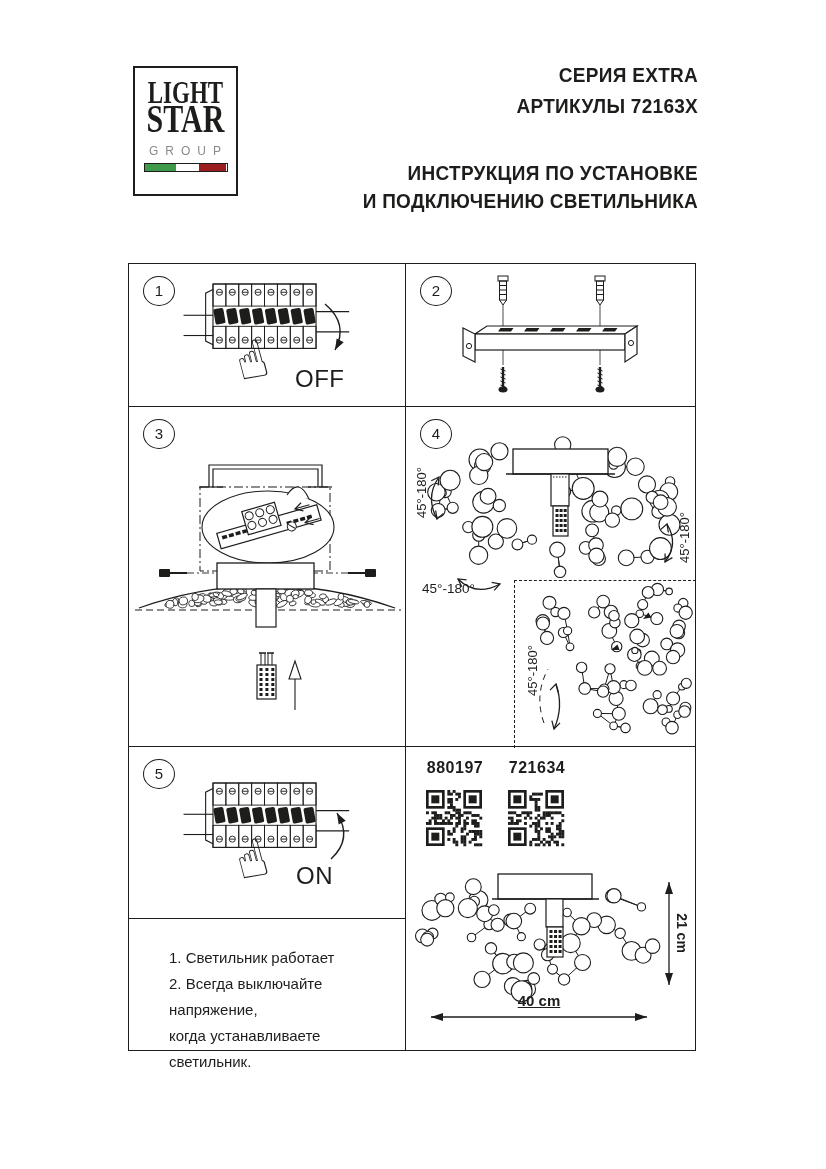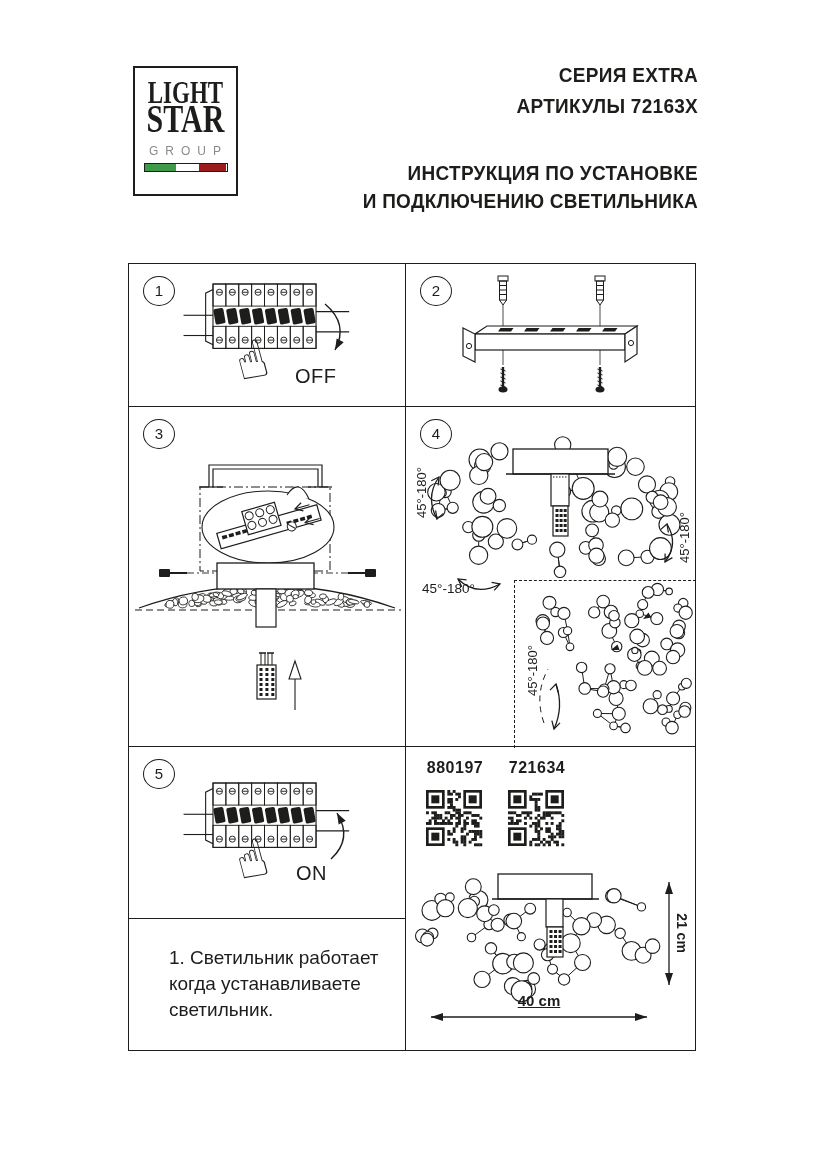--- a/index.html
+++ b/index.html
@@ -30,32 +30,32 @@
   
   .grid{position:absolute;left:128px;top:263px;width:566px;height:786px;
     border:1.5px solid #1d1d1b;}
   .div-v{position:absolute;left:276px;top:0;height:100%;border-left:1.5px solid #1d1d1b;}
   .div-h{position:absolute;left:0;border-top:1.5px solid #1d1d1b;}
   .cell{position:absolute;}
   .cell svg{position:absolute;left:0;top:0;}
   .badge{position:absolute;left:14px;top:12px;width:30px;height:28px;
     border:1.4px solid #1d1d1b;border-radius:50%;text-align:center;
     line-height:28px;font-size:15px;background:#fff;z-index:3;}
-  .switch-label{position:absolute;font-size:20px;letter-spacing:0.5px;}
+  .switch-label{position:absolute;font-size:24px;letter-spacing:0.5px;}
   .rot-label{position:absolute;width:64px;text-align:center;font-size:13px;
     transform:rotate(-90deg);white-space:nowrap;}
   .rot-label-cw{position:absolute;width:64px;text-align:center;font-size:14px;
     font-weight:700;transform:rotate(90deg);white-space:nowrap;}
   .label-h{position:absolute;font-size:13.5px;white-space:nowrap;}
   .inset-box{position:absolute;left:108px;top:173px;width:181px;height:167px;
     border-left:1.5px dashed #1d1d1b;border-top:1.5px dashed #1d1d1b;}
   .qr-label{position:absolute;top:12px;width:58px;text-align:center;
     font-weight:700;font-size:16px;letter-spacing:0.5px;}
   .dim-label{position:absolute;font-weight:700;font-size:15px;text-align:center;text-decoration:underline;}
-  .notes{padding:26px 10px 0 40px;font-size:19px;line-height:26px;}
+  .notes{padding:26px 10px 0 40px;font-size:15px;line-height:26px;}
 </style>
 </head>
 <body>
 
 <div class="logo-box">
   <span class="logo-light">LIGHT</span>
   <span class="logo-star">STAR</span>
   <span class="logo-group">GROUP</span>
   <div class="logo-flag">
     <div class="g"></div>
@@ -754,20 +754,21 @@
         <path fill="none" stroke="#1d1d1b" stroke-width="1.4" d="M202,112 Q224,92 208,66"></path>
         <path d="M0,0 L-11,-4 L-11,4 Z" transform="translate(208,66) rotate(-118)" fill="#1d1d1b"></path>
       </svg>
     <div class="badge">5</div>
     <div class="switch-label" style="left:167px;top:115px;">ON</div>
   </div>
 
   <div class="cell" style="left:0;top:655px;width:276px;height:131px;">
     <div class="notes">
       <div>1. Светильник работает</div>
+      <div>2. Всегда выключайте напряжение,</div>
       <div>когда устанавливаете светильник.</div>
     </div>
   </div>
 
   <div class="cell" style="left:277px;top:483px;width:289px;height:303px;">
     <svg width="289" height="303">
         <rect x="20" y="64.33333333333333" width="2.9166666666666665" height="2.9166666666666665" fill="#1d1d1b"></rect>
         <rect x="20" y="75" width="2.9166666666666665" height="2.9166666666666665" fill="#1d1d1b"></rect>
         <rect x="22.666666666666668" y="72.33333333333333" width="2.9166666666666665" height="2.9166666666666665" fill="#1d1d1b"></rect>
         <rect x="22.666666666666668" y="75" width="2.9166666666666665" height="2.9166666666666665" fill="#1d1d1b"></rect>

